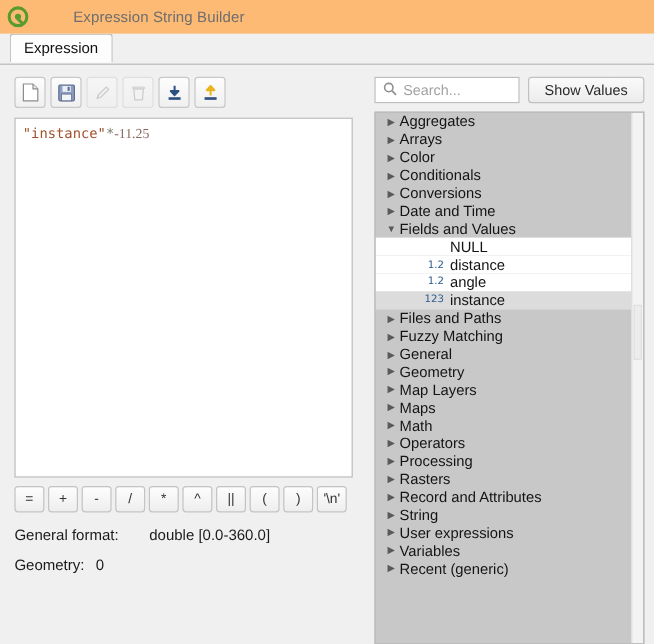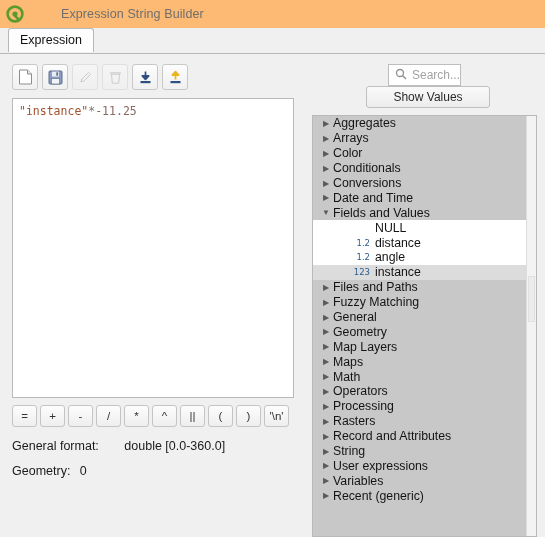--- a/index.html
+++ b/index.html
@@ -84,21 +84,21 @@
     border: 1px solid #b9b9b9;
     padding: 5px 6px;
     font-family: "DejaVu Sans Mono", monospace;
     font-size: 11.5px;
     line-height: 15px;
     overflow: hidden;
     white-space: pre;
   }
   .tok-field  { color: #a0522d; }
   .tok-op     { color: #7a7a6a; }
-  .tok-num    { color: #8a6a60; }
+  .tok-num    { color: #8a6a60; font-family: Liberation Serif, serif; }
 
   
   #ops { display: flex; gap: 3px; margin: 7px 0 0 4px; }
   .opbtn {
     width: 25px; height: 22px;
     border: 1px solid #c4c4c4; border-radius: 3px;
     background: linear-gradient(#fdfdfd, #eeeeee);
     font-size: 11.5px; color: #333;
     display: flex; align-items: center; justify-content: center;
     font-family: "Liberation Sans", sans-serif;
@@ -123,29 +123,29 @@
   }
   .navbtn {
     width: 26px; height: 24px; margin-left: 6px;
     border: 1px solid #c4c4c4; border-radius: 2px;
     background: linear-gradient(#fdfdfd, #efefef);
     display: flex; align-items: center; justify-content: center;
   }
   #preview { margin: 11px 0 0 4px; font-size: 12.5px; }
 
   
-  #searchrow { display: flex; align-items: center; margin: 2px 0 7px 0; flex-direction: column; }
+  #searchrow { display: flex; align-items: center; margin: 2px 0 7px 0; }
   #search-box {
     flex: 1 1 auto; height: 22px;
     border: 1px solid #bdbdbd; background: #fff;
     display: flex; align-items: center; padding-left: 6px;
   }
   #search-placeholder { color: #a3a3a3; font-size: 12px; margin-left: 5px; }
   #show-values {
-    margin-left: 7px; height: 22px; padding: 0 26px;
+    margin-left: 7px; height: 22px; padding: 0 13px;
     border: 1px solid #c0c0c0; border-radius: 3px;
     background: linear-gradient(#fafafa, #ececec);
     font-size: 12px; color: #2a2a2a;
     display: flex; align-items: center;
   }
 
   
   #tree-wrap {
     flex: 1 1 auto;
     border: 1px solid #b9b9b9;

